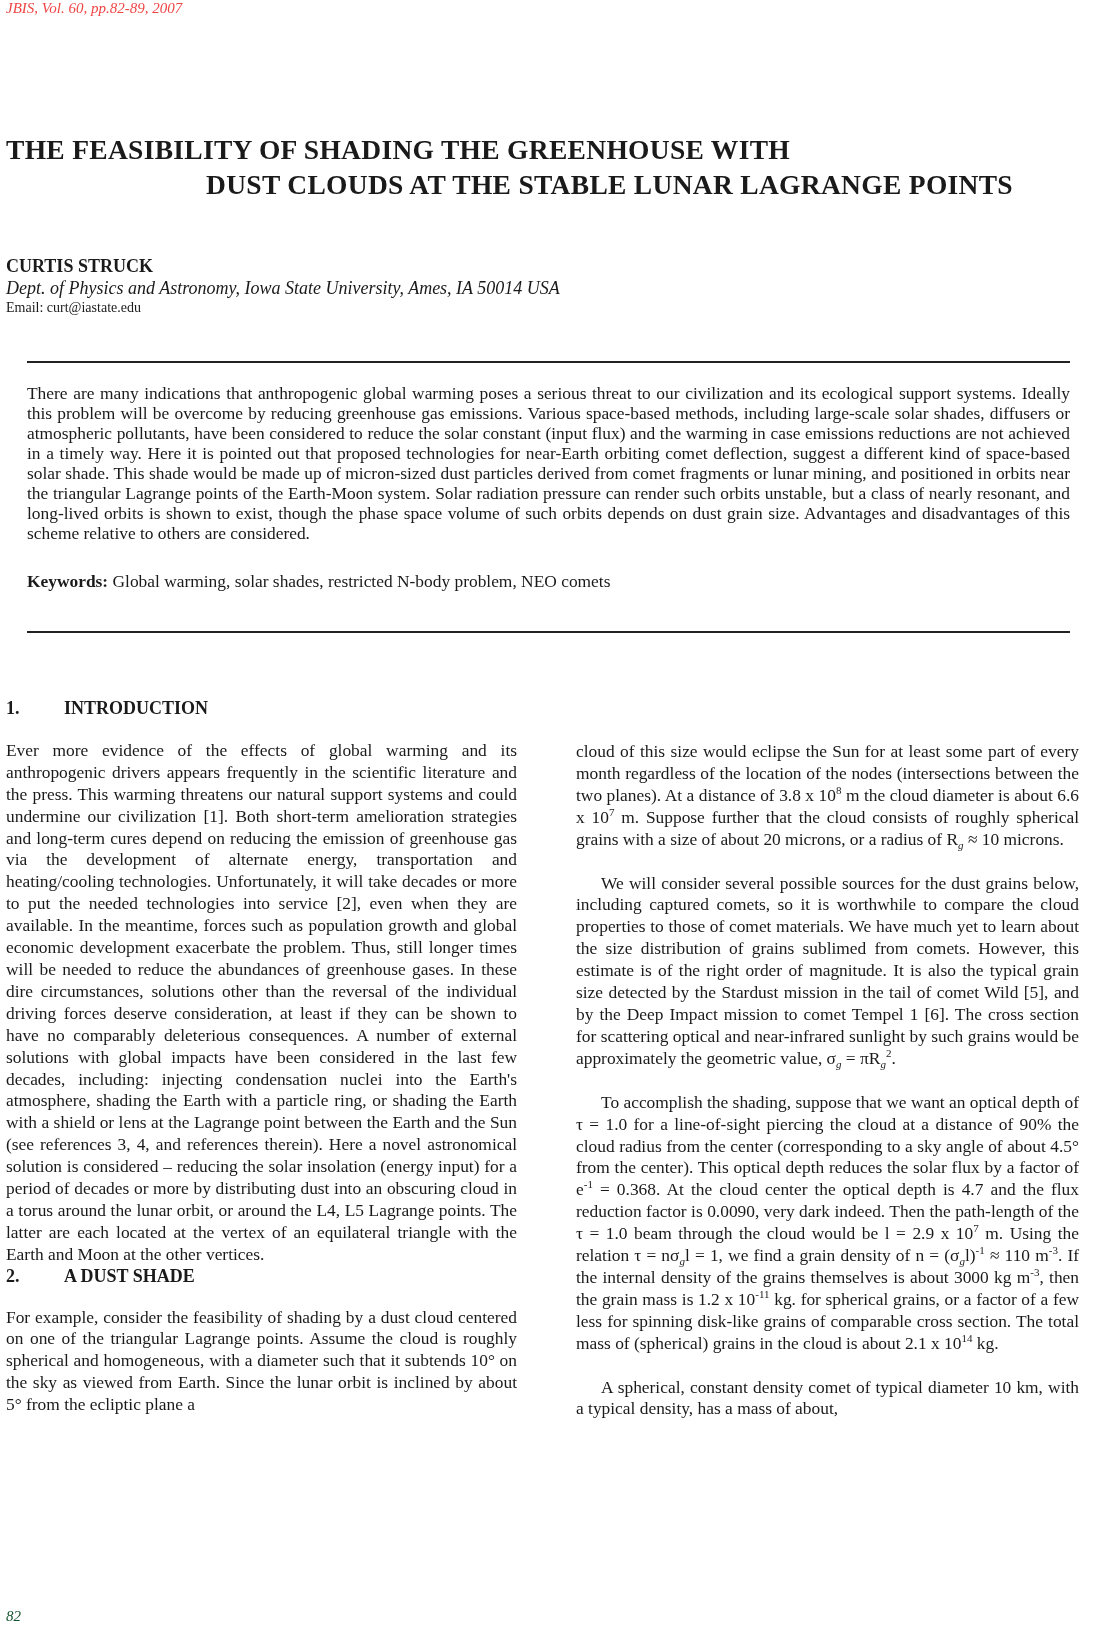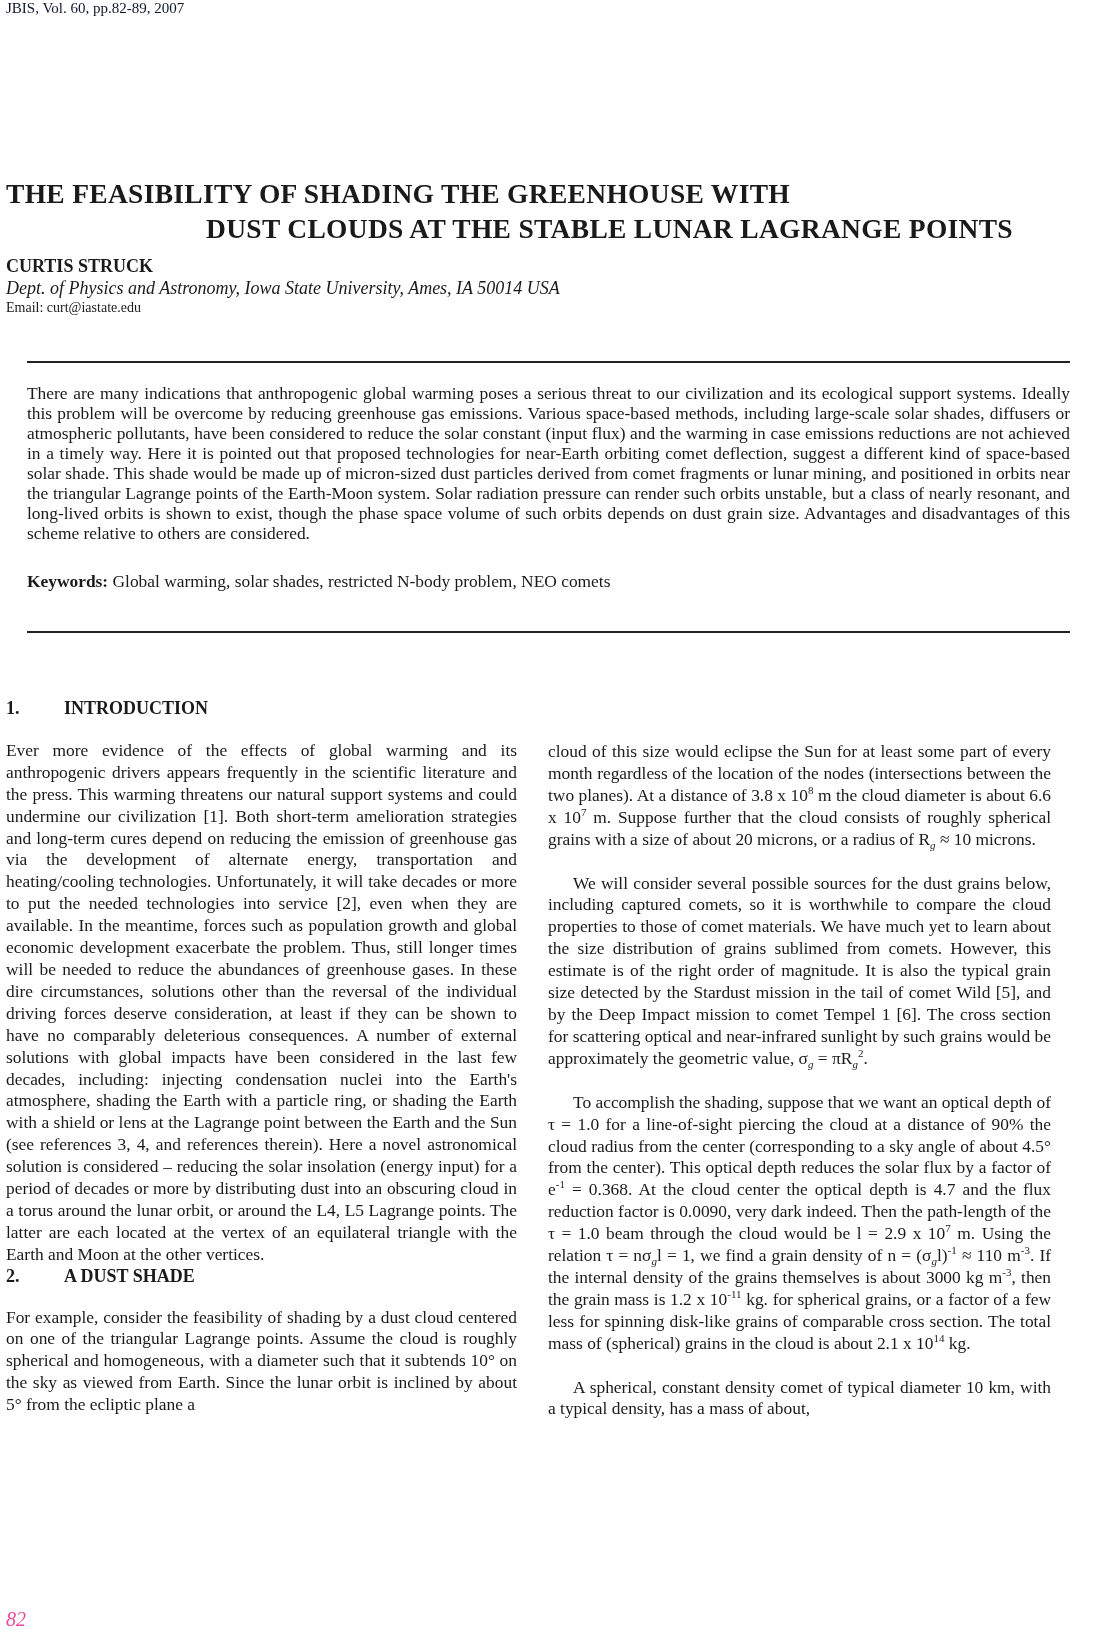--- a/index.html
+++ b/index.html
@@ -1,38 +1,38 @@
 <!DOCTYPE html>
 <html><head>
 <meta charset="utf-8">
 <style>
   html, body { margin: 0; padding: 0; background: #ffffff; }
   body {
     width: 1096px; height: 1632px; position: relative; overflow: hidden;
     font-family: "Liberation Serif", "DejaVu Serif", serif; color: #1a1a1a;
   }
   .abs { position: absolute; }
-  .journal { left: 6px; top: 0px; font-size: 15px; color: #0f172a; }
-  .title { left: 6px; top: 132px; width: 1080px; font-size: 27.5px; font-weight: bold; letter-spacing: 0.3px; line-height: 35px; margin-top: 44px; }
+  .journal { left: 6px; top: 0px; font-size: 15px; font-style: italic; color: #ef4444; }
+  .title { left: 6px; top: 132px; width: 1080px; font-size: 27.5px; font-weight: bold; letter-spacing: 0.3px; line-height: 35px; }
   .title .l2 { display: block; padding-left: 200px; }
   .author { left: 6px; top: 256px; font-size: 18px; font-weight: bold; }
   .affil { left: 6px; top: 278px; font-size: 18px; font-style: italic; }
   .email { left: 6px; top: 300px; font-size: 14px; }
   .rule { left: 27px; width: 1043px; height: 2px; background: #222; }
   .abstract { left: 27px; top: 383px; width: 1043px; font-size: 17.4px; line-height: 20px; text-align: justify; }
   .keywords { left: 27px; top: 571px; width: 1043px; font-size: 17.4px; }
   .keywords b { font-weight: bold; }
   .col { font-size: 17.4px; line-height: 21.9px; text-align: justify; hyphens: manual; }
   .colL { left: 6px; width: 511px; }
-  .colR { left: 548px; width: 503px; }
+  .colR { left: 576px; width: 503px; }
   .sec { font-size: 18px; font-weight: bold; }
   .sec .num { display: inline-block; width: 58px; }
   p { margin: 0; }
   .indent { text-indent: 25px; }
-  .pagenum { left: 6px; top: 1608px; font-size: 20px; font-style: italic; color: #ec4899; }
+  .pagenum { left: 6px; top: 1608px; font-size: 15px; font-style: italic; color: #14532d; }
   sub, sup { font-size: 11px; line-height: 0; }
 </style>
 </head>
 <body>
 
 <div class="abs journal">JBIS, Vol. 60, pp.82-89, 2007</div>
 
 <div class="abs title">
   <span>THE FEASIBILITY OF SHADING THE GREENHOUSE WITH</span>
   <span class="l2">DUST CLOUDS AT THE STABLE LUNAR LAGRANGE POINTS</span>

